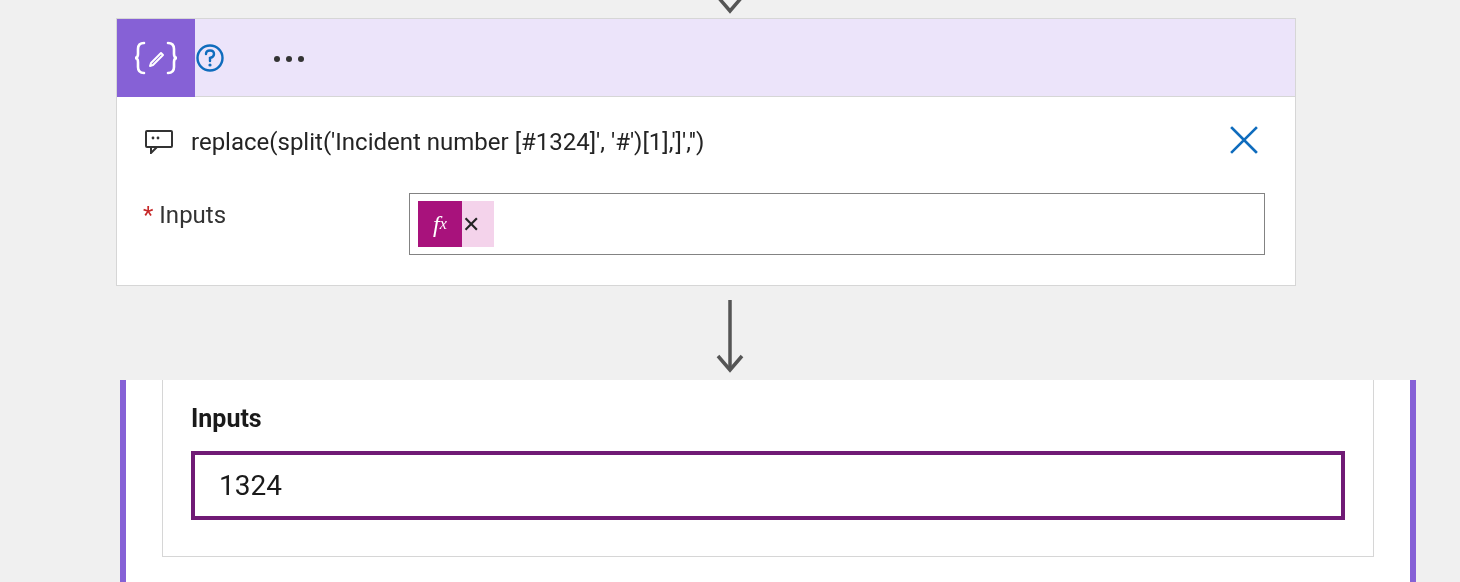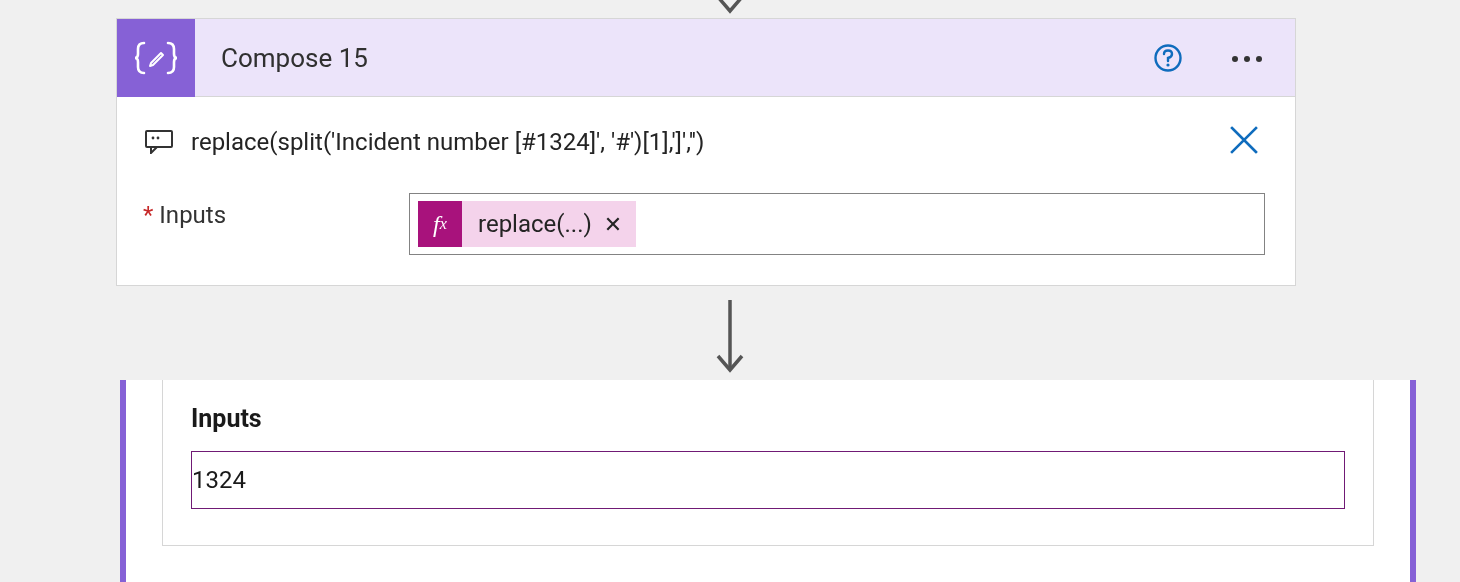--- a/index.html
+++ b/index.html
@@ -214,23 +214,23 @@
     padding: 24px 28px 36px 28px;
     background: #fff;
   }
   .output-title {
     font-size: 25px;
     font-weight: 700;
     color: #1a1a1a;
     margin-bottom: 18px;
   }
   .output-value {
-    border: 1px solid #701a75;
-    padding: 14px 0;
-    font-size: 24px;
+    border: 4px solid #701a75;
+    padding: 14px 24px;
+    font-size: 28px;
     color: #1a1a1a;
     background: #fff;
   }
 </style>
 </head>
 <body>
 
 <div class="canvas">
 
   <div class="arrow-top">
@@ -242,21 +242,20 @@
   <div class="action-card">
     <div class="action-header">
       <div class="action-icon">
         <svg viewBox="0 0 46 46">
 
           <path d="M11 8 Q5 8 5 14 L5 19 Q5 23 2 23 Q5 23 5 27 L5 32 Q5 38 11 38" fill="none" stroke="#fff" stroke-width="2.6" stroke-linecap="round"></path>
           <path d="M35 8 Q41 8 41 14 L41 19 Q41 23 44 23 Q41 23 41 27 L41 32 Q41 38 35 38" fill="none" stroke="#fff" stroke-width="2.6" stroke-linecap="round"></path>
           <path d="M18 28 L28 18 L30 20 L20 30 L17 31 Z" fill="none" stroke="#fff" stroke-width="2" stroke-linejoin="round"></path>
         </svg>
       </div>
-      <div class="action-title">Compose 15</div>
       <div class="help-icon">
         <svg viewBox="0 0 30 30">
           <circle cx="15" cy="15" r="12.5" fill="none" stroke="#0f6cbd" stroke-width="2.4"></circle>
           <path d="M11 11 Q11 7.5 15 7.5 Q19 7.5 19 11 Q19 14 15 15 L15 18" fill="none" stroke="#0f6cbd" stroke-width="2.4" stroke-linecap="round"></path>
           <circle cx="15" cy="22" r="1.6" fill="#0f6cbd"></circle>
         </svg>
       </div>
       <div class="more-icon">
         <span></span><span></span><span></span>
       </div>
@@ -280,21 +279,20 @@
         </div>
       </div>
 
       <div class="inputs-row">
         <div class="inputs-label">
           <span class="req">*</span><span>Inputs</span>
         </div>
         <div class="inputs-field">
           <div class="token">
             <span class="fx">f<span style="font-size:16px;font-style:italic;">x</span></span>
-            <span class="token-label">replace(...)</span>
             <span class="token-x">✕</span>
           </div>
         </div>
       </div>
     </div>
   </div>
 
   <div class="arrow-mid">
     <svg width="40" height="84" viewBox="0 0 40 84">
       <line x1="20" y1="0" x2="20" y2="68" stroke="#555" stroke-width="3.5"></line>

